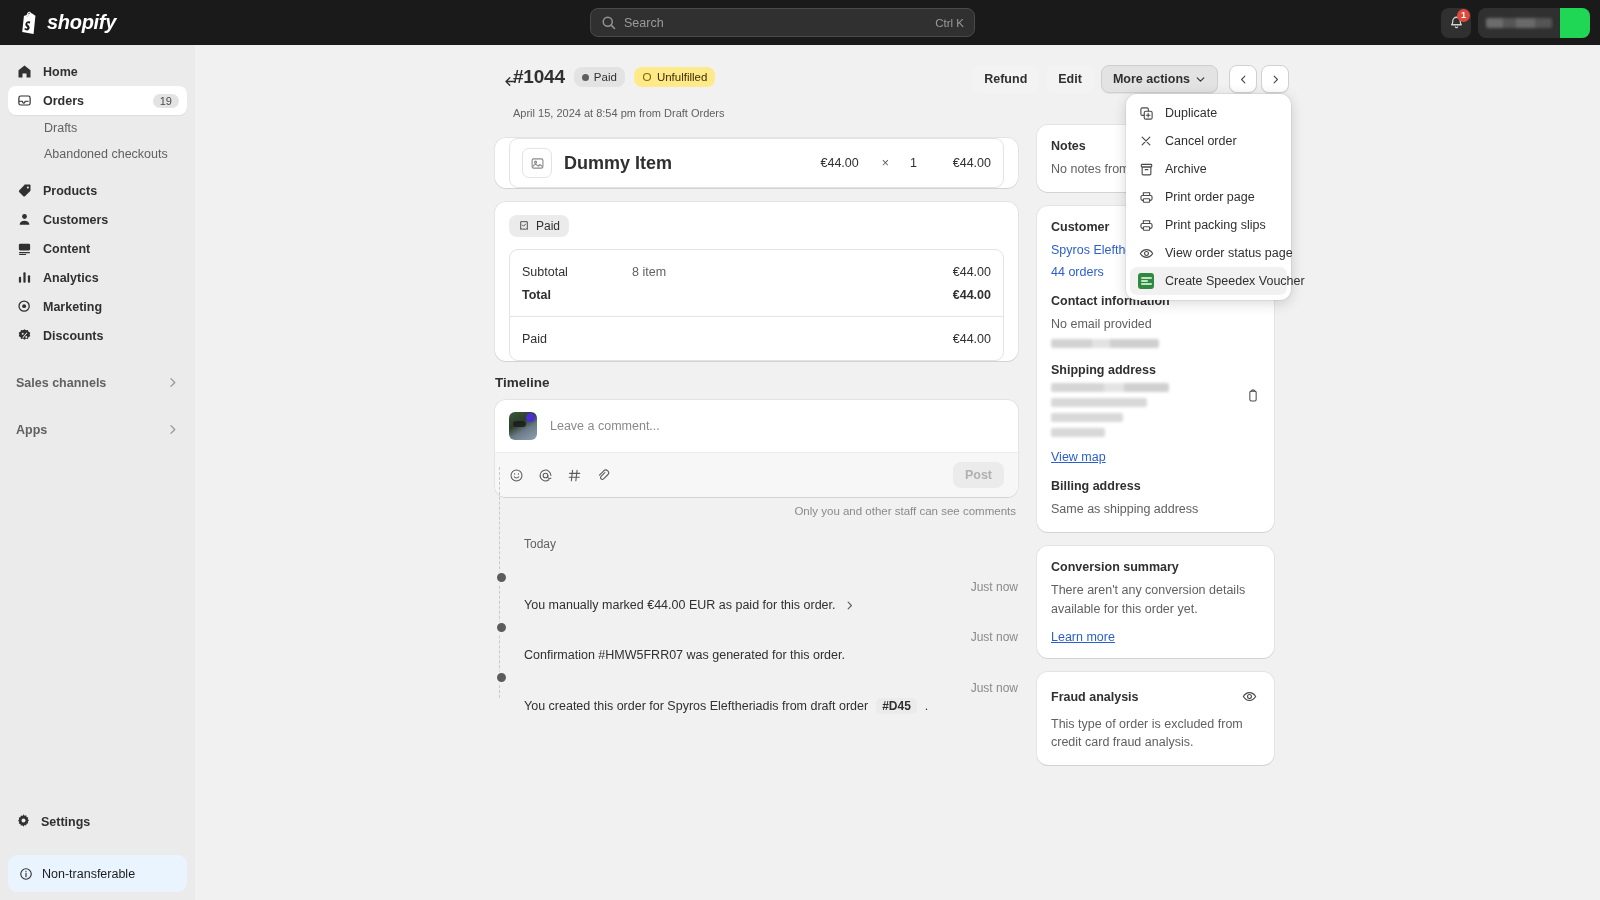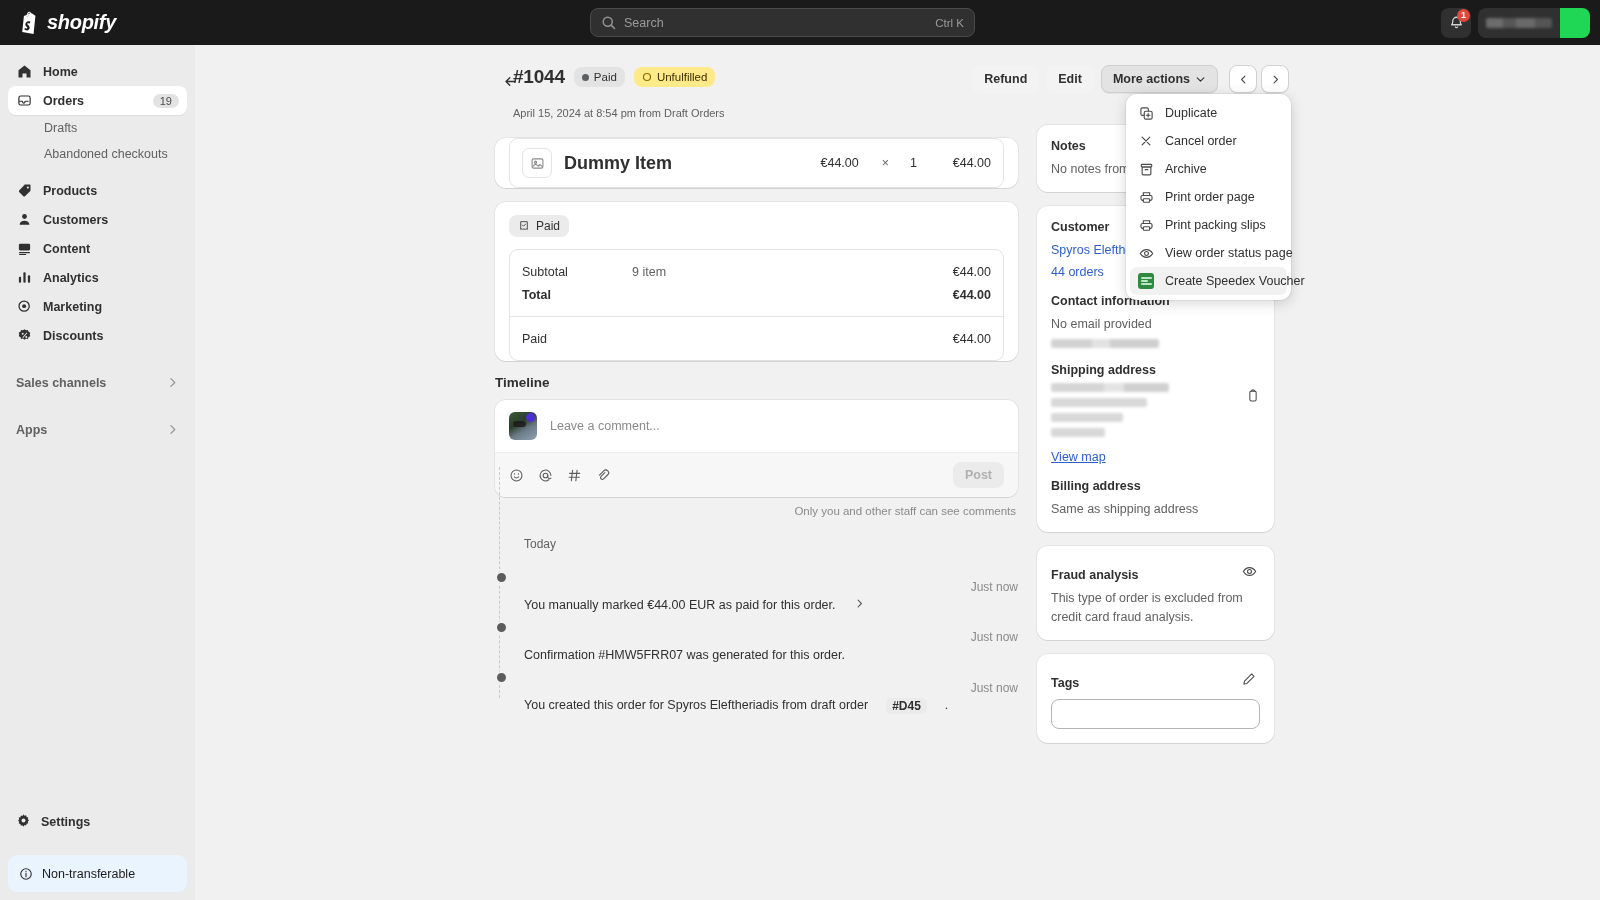--- a/index.html
+++ b/index.html
@@ -239,33 +239,33 @@
   }
   .tl-note { text-align: right; font-size: 11.5px; color: #8a8a8a; margin-top: 8px; padding-right: 2px; }
   .tl-list { position: relative; margin-top: 20px; padding-left: 29px; }
   .tl-line { position: absolute; left: 4px; top: -70px; bottom: 16px; width: 1px; border-left: 1px dashed #c9c9c9; }
   .tl-day { font-size: 12px; color: #616161; margin-bottom: 11px; }
   .tl-event { position: relative; display: flex; align-items: center; min-height: 29px; }
   .tl-dot {
     position: absolute; left: -29px; top: 9px; width: 9px; height: 9px; border-radius: 50%;
     background: #5c5c5c; border: 2px solid #f1f1f1; box-sizing: content-box;
   }
-  .tl-text { flex: 1 1 auto; font-size: 12.5px; color: #303030; display: flex; align-items: flex-start; gap: 18px; margin-top: 36px; }
+  .tl-text { flex: 1 1 auto; font-size: 12.5px; color: #303030; display: flex; align-items: center; gap: 8px; margin-top: 36px; }
   .tl-when { font-size: 12px; color: #8a8a8a; width: 62px; text-align: right; flex: 0 0 62px; }
   .code-chip {
     background: #ebebeb; border-radius: 5px; padding: 1px 6px; font-size: 12px; font-weight: 600; color: #303030;
   }
 
   
   .side-title { font-size: 12.5px; font-weight: 700; color: #303030; }
   .side-text { font-size: 12.5px; color: #616161; margin-top: 7px; line-height: 1.45; }
   .side-link { font-size: 12.5px; color: #2c5ecf; text-decoration: none; cursor: pointer; display: block; }
   .side-link.u { text-decoration: underline; }
   .side-sub { font-size: 12.5px; font-weight: 700; color: #303030; margin-top: 15px; }
-  .side-head-row { display: flex; align-items: flex-end; justify-content: space-between; }
+  .side-head-row { display: flex; align-items: center; justify-content: space-between; }
   .icon-btn {
     border: 0; background: transparent; cursor: pointer; width: 22px; height: 22px; border-radius: 6px;
     display: flex; align-items: center; justify-content: center; color: #4a4a4a;
   }
   .blur-line { height: 9px; border-radius: 2px; margin-top: 6px; filter: blur(1.6px); background: #d8d8d8; }
   .blur-a { width: 108px; background: linear-gradient(90deg,#d2d2d2 0 38%, #e2e2e2 38% 55%, #cfcfcf 55% 100%); }
   .blur-b { width: 96px; }
   .blur-c { width: 118px; background: linear-gradient(90deg,#d5d5d5 0 45%, #e4e4e4 45% 62%, #d0d0d0 62% 100%); }
   .blur-e { width: 72px; }
   .blur-f { width: 54px; }
@@ -520,21 +520,21 @@
                   <path d="M7.3 8.4l1.9 1.9 3.5-3.6" stroke-linecap="round" stroke-linejoin="round"></path>
                 </svg>
                 <span>Paid</span>
               </span>
             </div>
 
             <div class="pay-table">
               <div class="pay-group">
                 <div class="pay-row">
                   <span class="c1">Subtotal</span>
-                  <span class="c2">9 item</span>
+                  <span class="c2">8 item</span>
                   <span class="c3">€44.00</span>
                 </div>
                 <div class="pay-row bold">
                   <span class="c1">Total</span>
                   <span class="c2"></span>
                   <span class="c3">€44.00</span>
                 </div>
               </div>
               <div class="pay-div"></div>
               <div class="pay-group">
@@ -651,20 +651,25 @@
               <div class="blur-line blur-b"></div>
               <div class="blur-line blur-e"></div>
               <div class="blur-line blur-f"></div>
             </div>
             <a class="side-link u" style="margin-top:13px;">View map</a>
 
             <div class="side-sub">Billing address</div>
             <div class="side-text">Same as shipping address</div>
           </div>
 
+          <div class="card card-pad">
+            <div class="side-title">Conversion summary</div>
+            <div class="side-text">There aren't any conversion details available for this order yet.</div>
+            <a class="side-link u" style="margin-top:12px;">Learn more</a>
+          </div>
 
           <div class="card card-pad">
             <div class="side-head-row">
               <span class="side-title">Fraud analysis</span>
               <button class="icon-btn">
                 <svg width="15" height="15" viewBox="0 0 20 20" fill="none" stroke="#4a4a4a" stroke-width="1.5">
                   <path d="M1.8 10S5 4.8 10 4.8 18.2 10 18.2 10 15 15.2 10 15.2 1.8 10 1.8 10z"></path>
                     <circle cx="10" cy="10" r="2.6"></circle>
                 </svg>
               </button>

